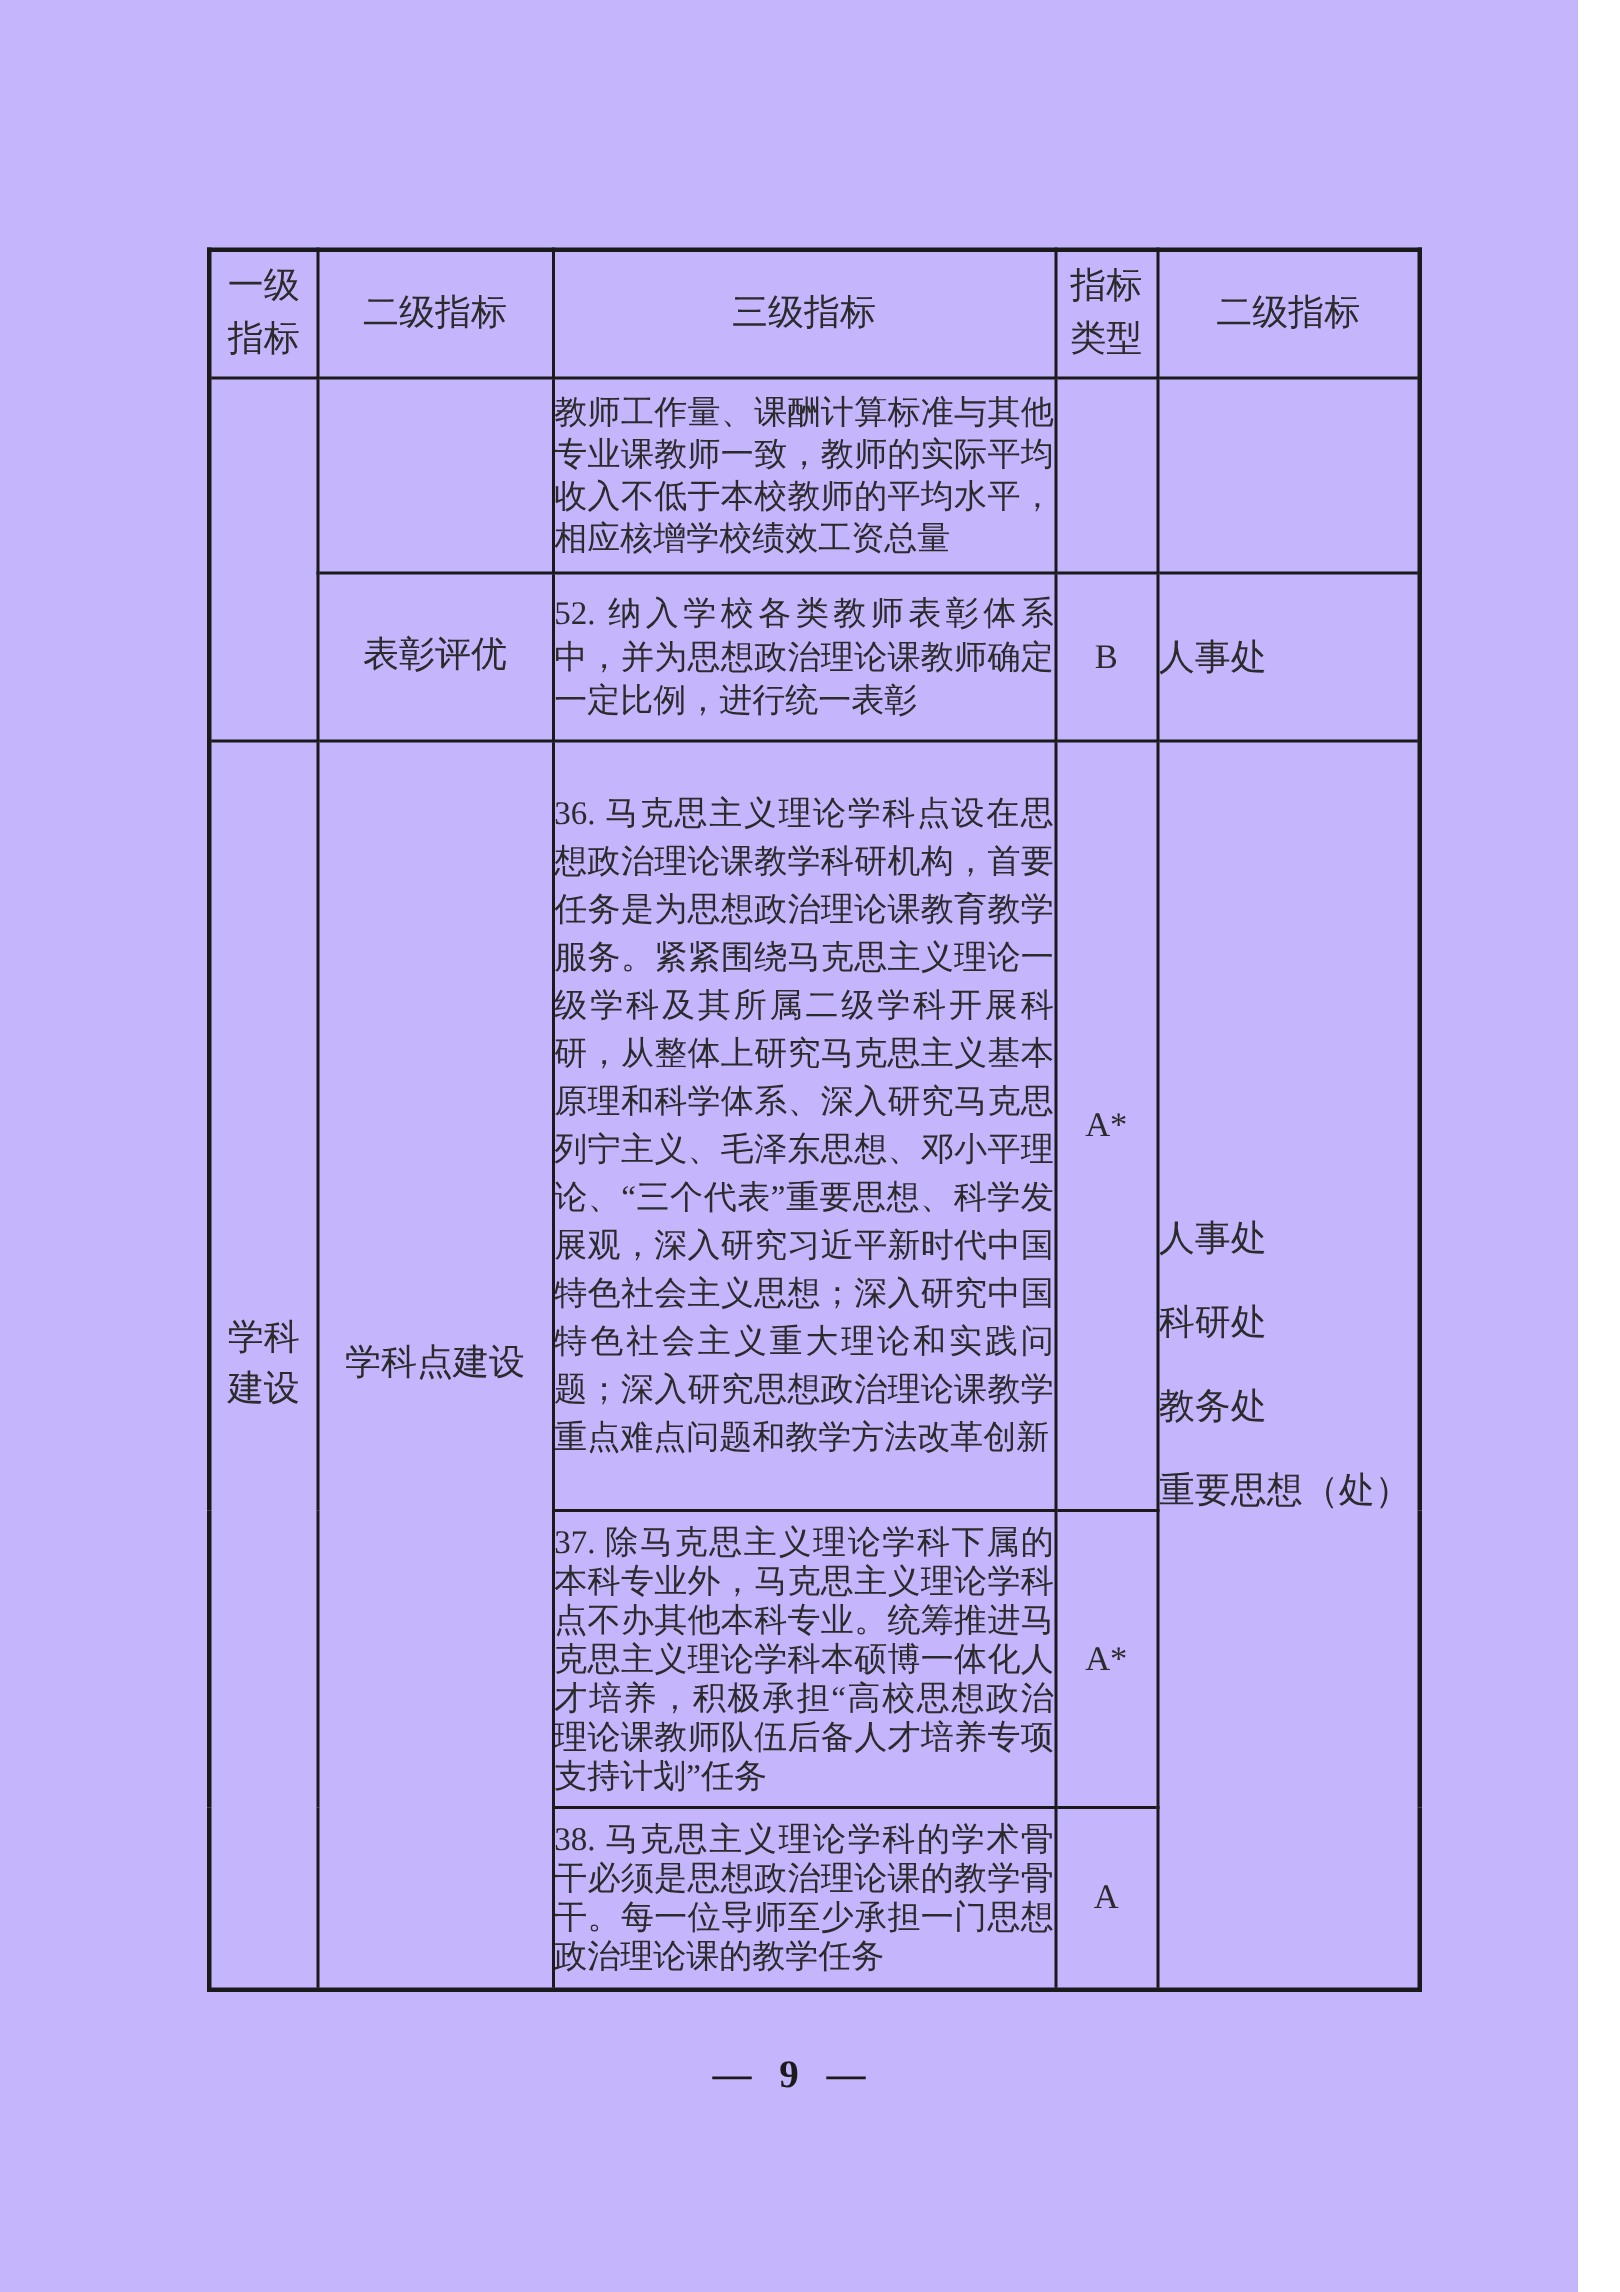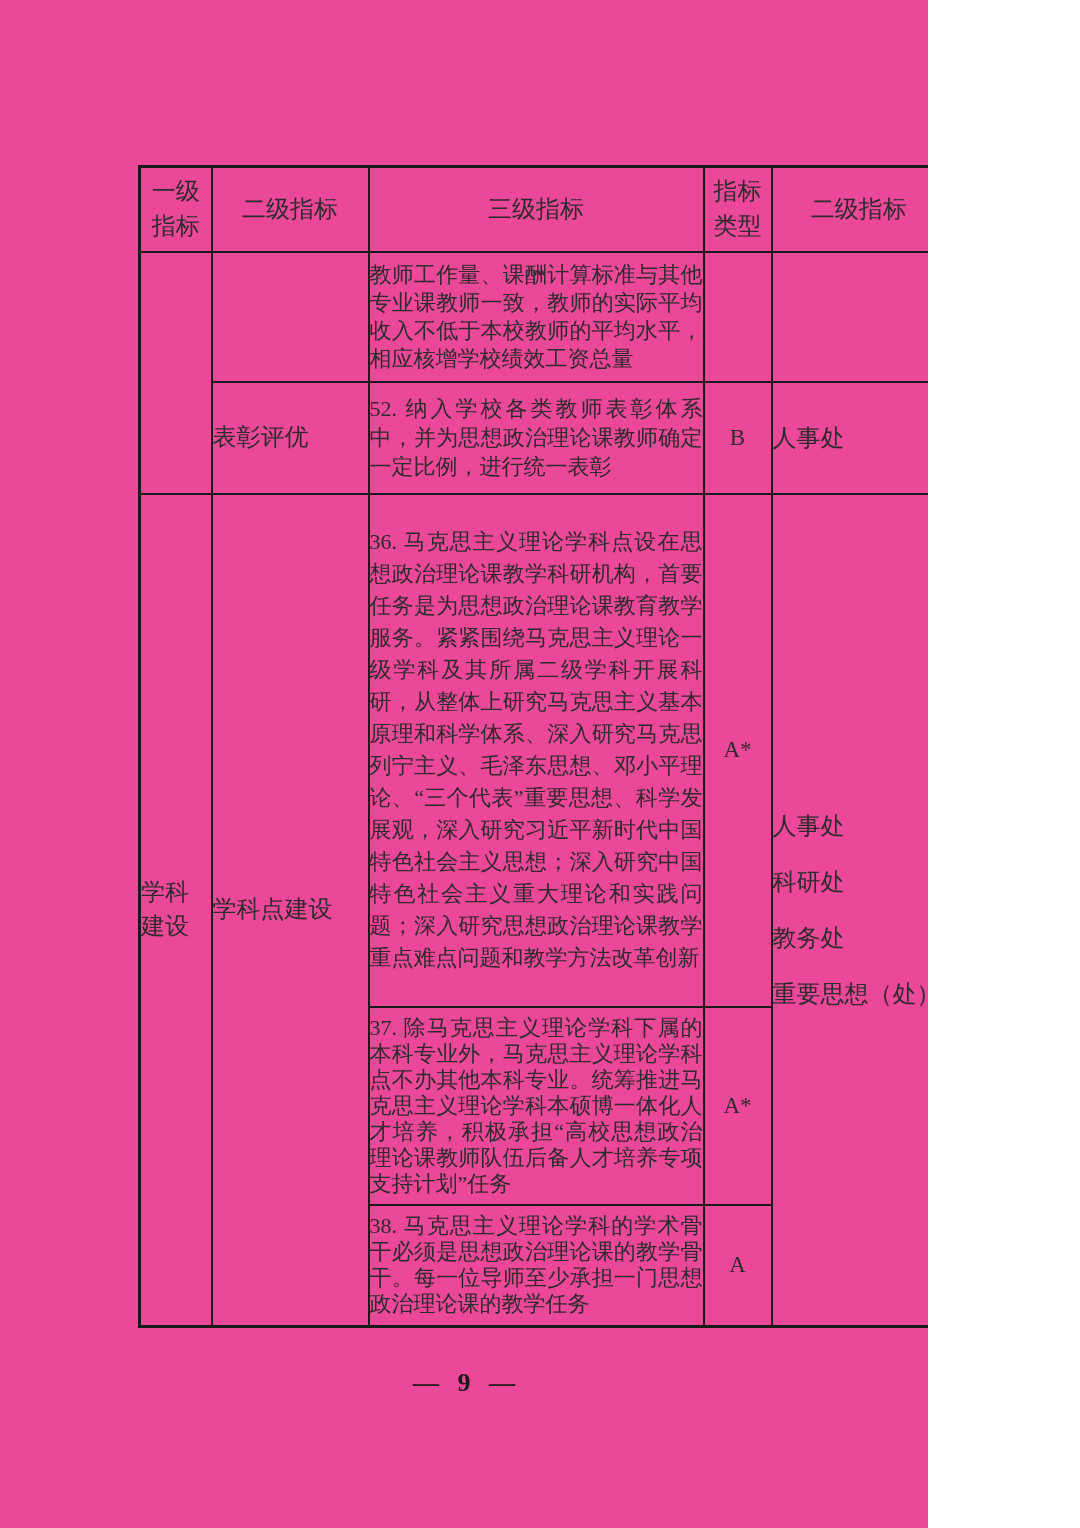--- a/index.html
+++ b/index.html
@@ -1,20 +1,20 @@
 <!DOCTYPE html>
 <html><head>
 <meta charset="utf-8">
 <style>
   html, body { margin: 0; padding: 0; background: #ffffff; }
   .page {
     position: relative;
-    width: 928px;
+    width: 1052px;
     height: 1528px;
-    background: #ec4899;
+    background: #c4b5fd;
     font-family: "Liberation Serif", "DejaVu Serif", serif;
     color: #2b2b2b;
     overflow: hidden;
   }
   table.indicator-table {
     position: absolute;
     left: 138px;
     top: 165px;
     width: 807px;
     border-collapse: collapse;
@@ -29,21 +29,21 @@
   }
   .hdr {
     font-size: 24px;
     text-align: center;
     vertical-align: middle;
     line-height: 1.45;
     color: #2b2b2b;
   }
   .pre { white-space: pre-line; }
   .cell-center {
-    text-align: left;
+    text-align: center;
     vertical-align: middle;
     font-size: 24px;
     line-height: 1.4;
   }
   .cell-ind {
     font-size: 22px;
     text-align: justify;
     vertical-align: middle;
     padding: 8px 8px 6px 10px;
     color: #2b2b2b;

